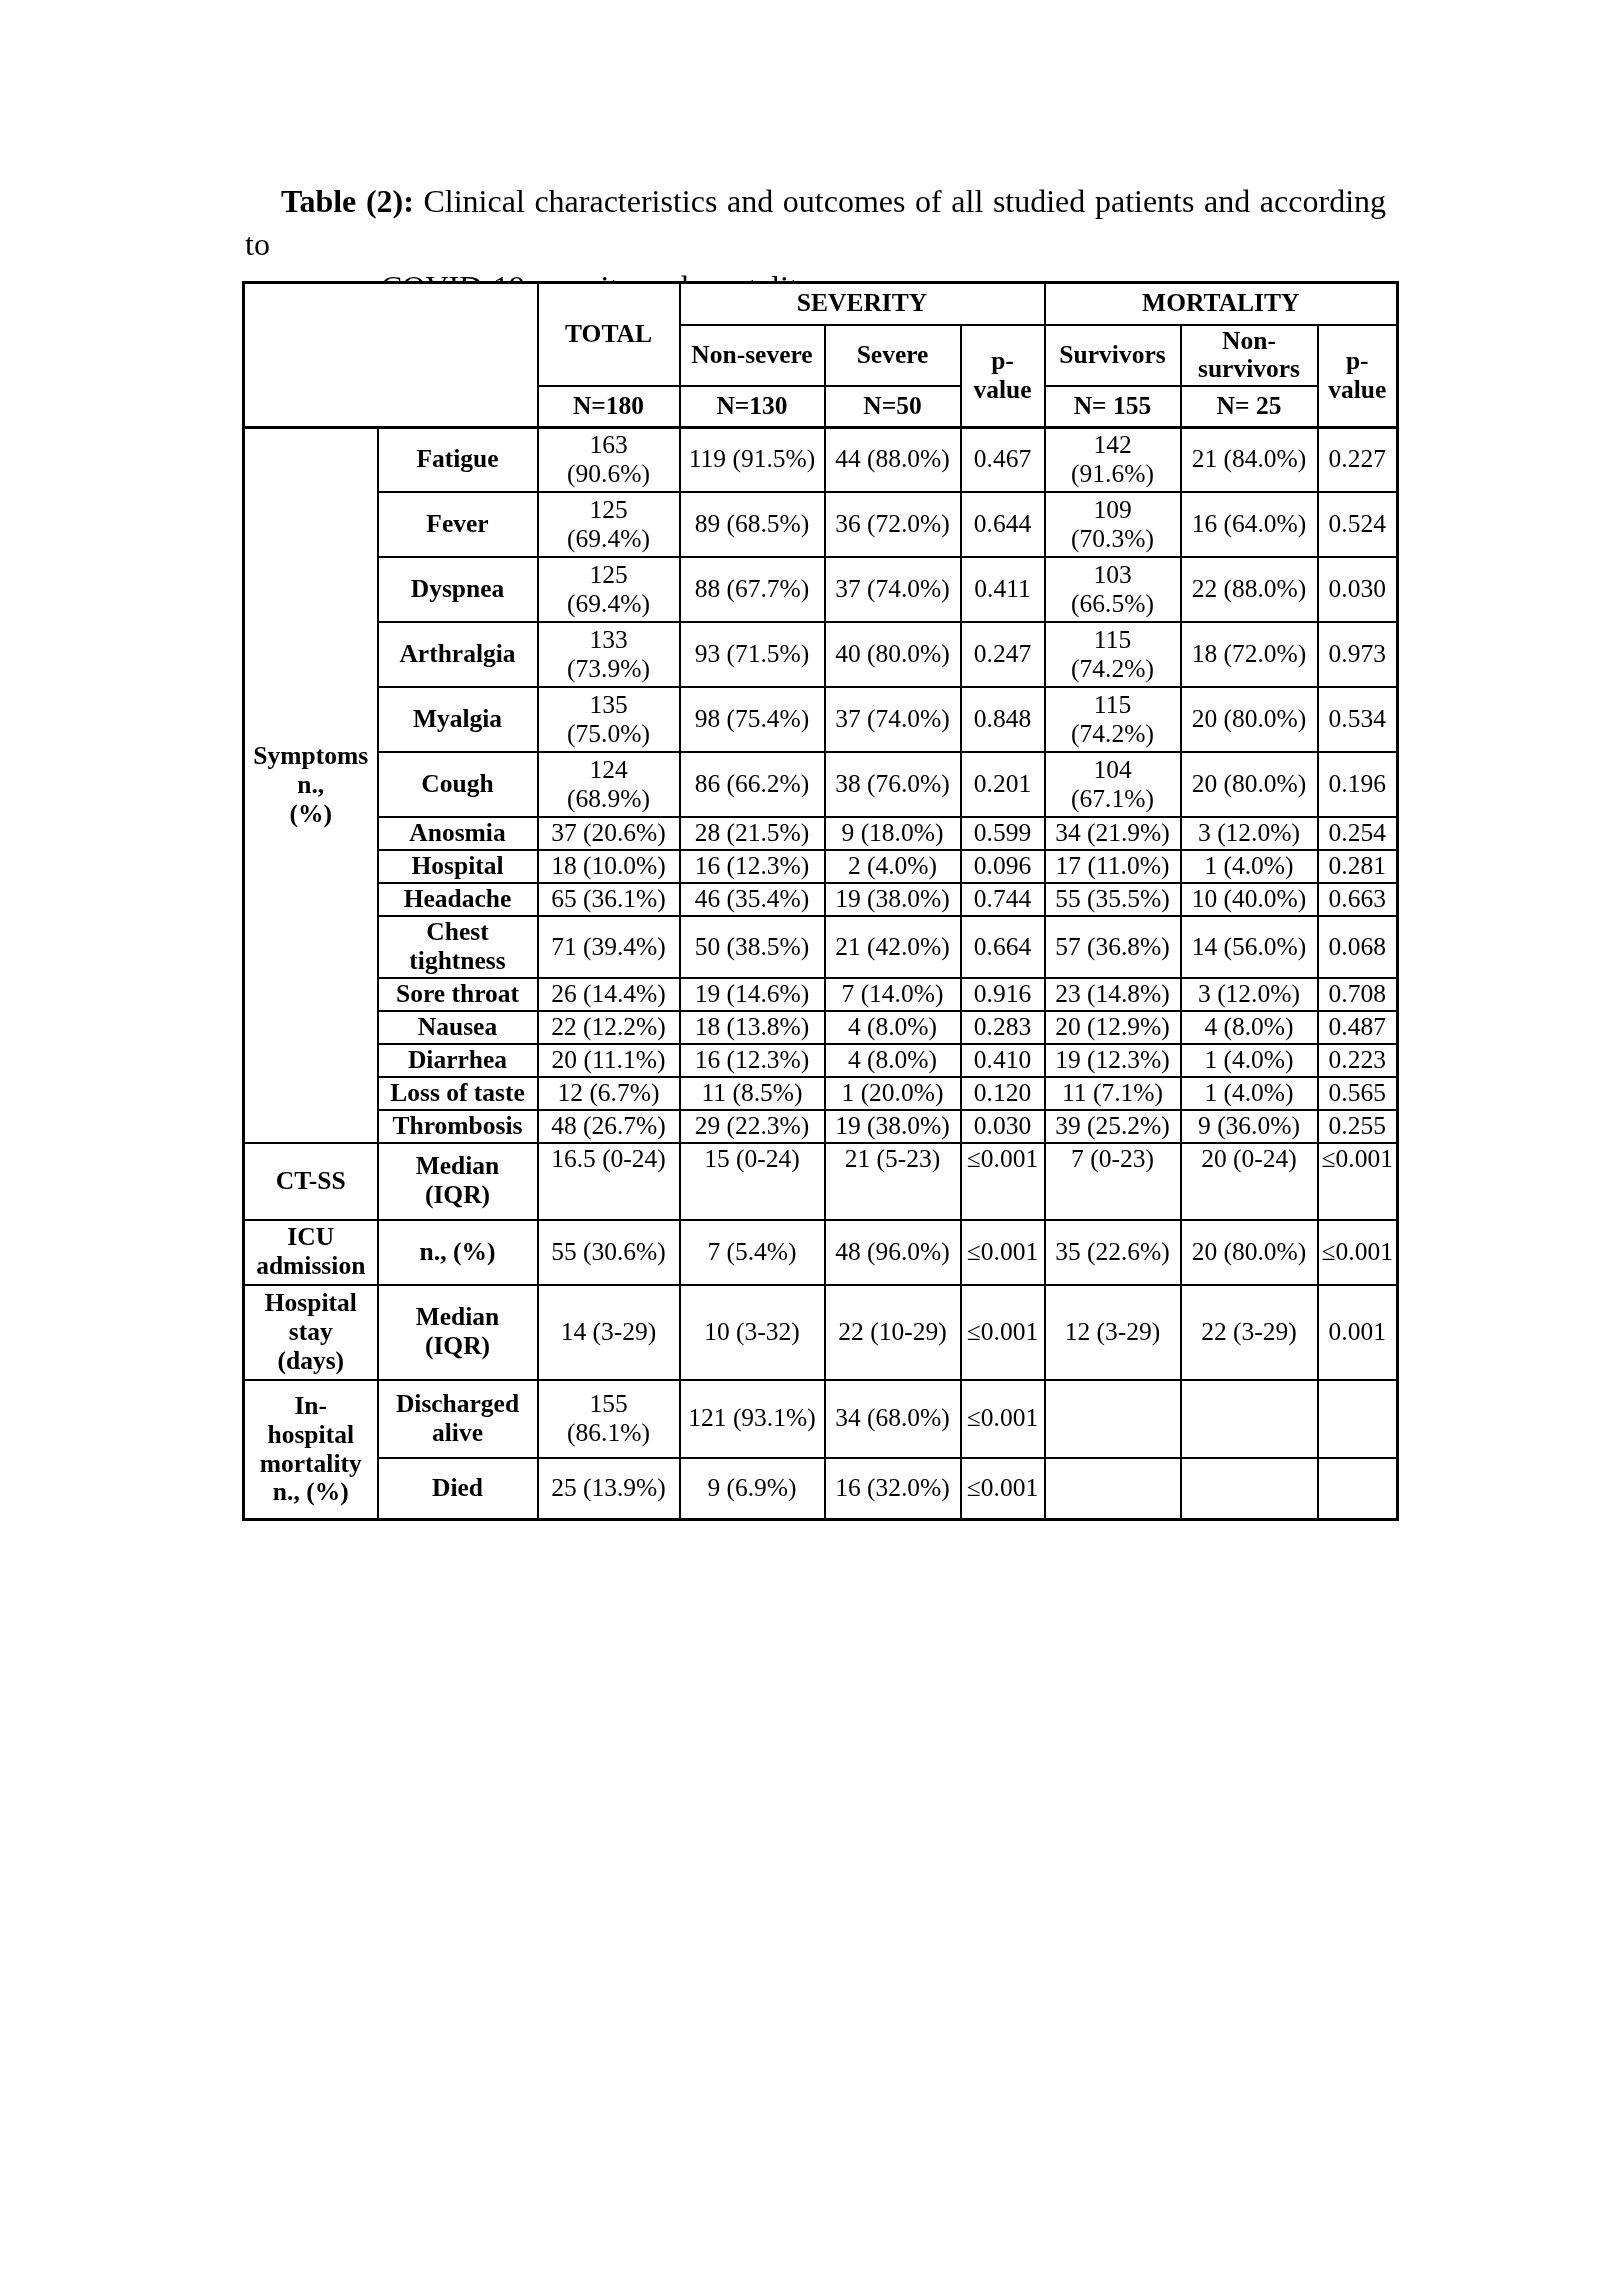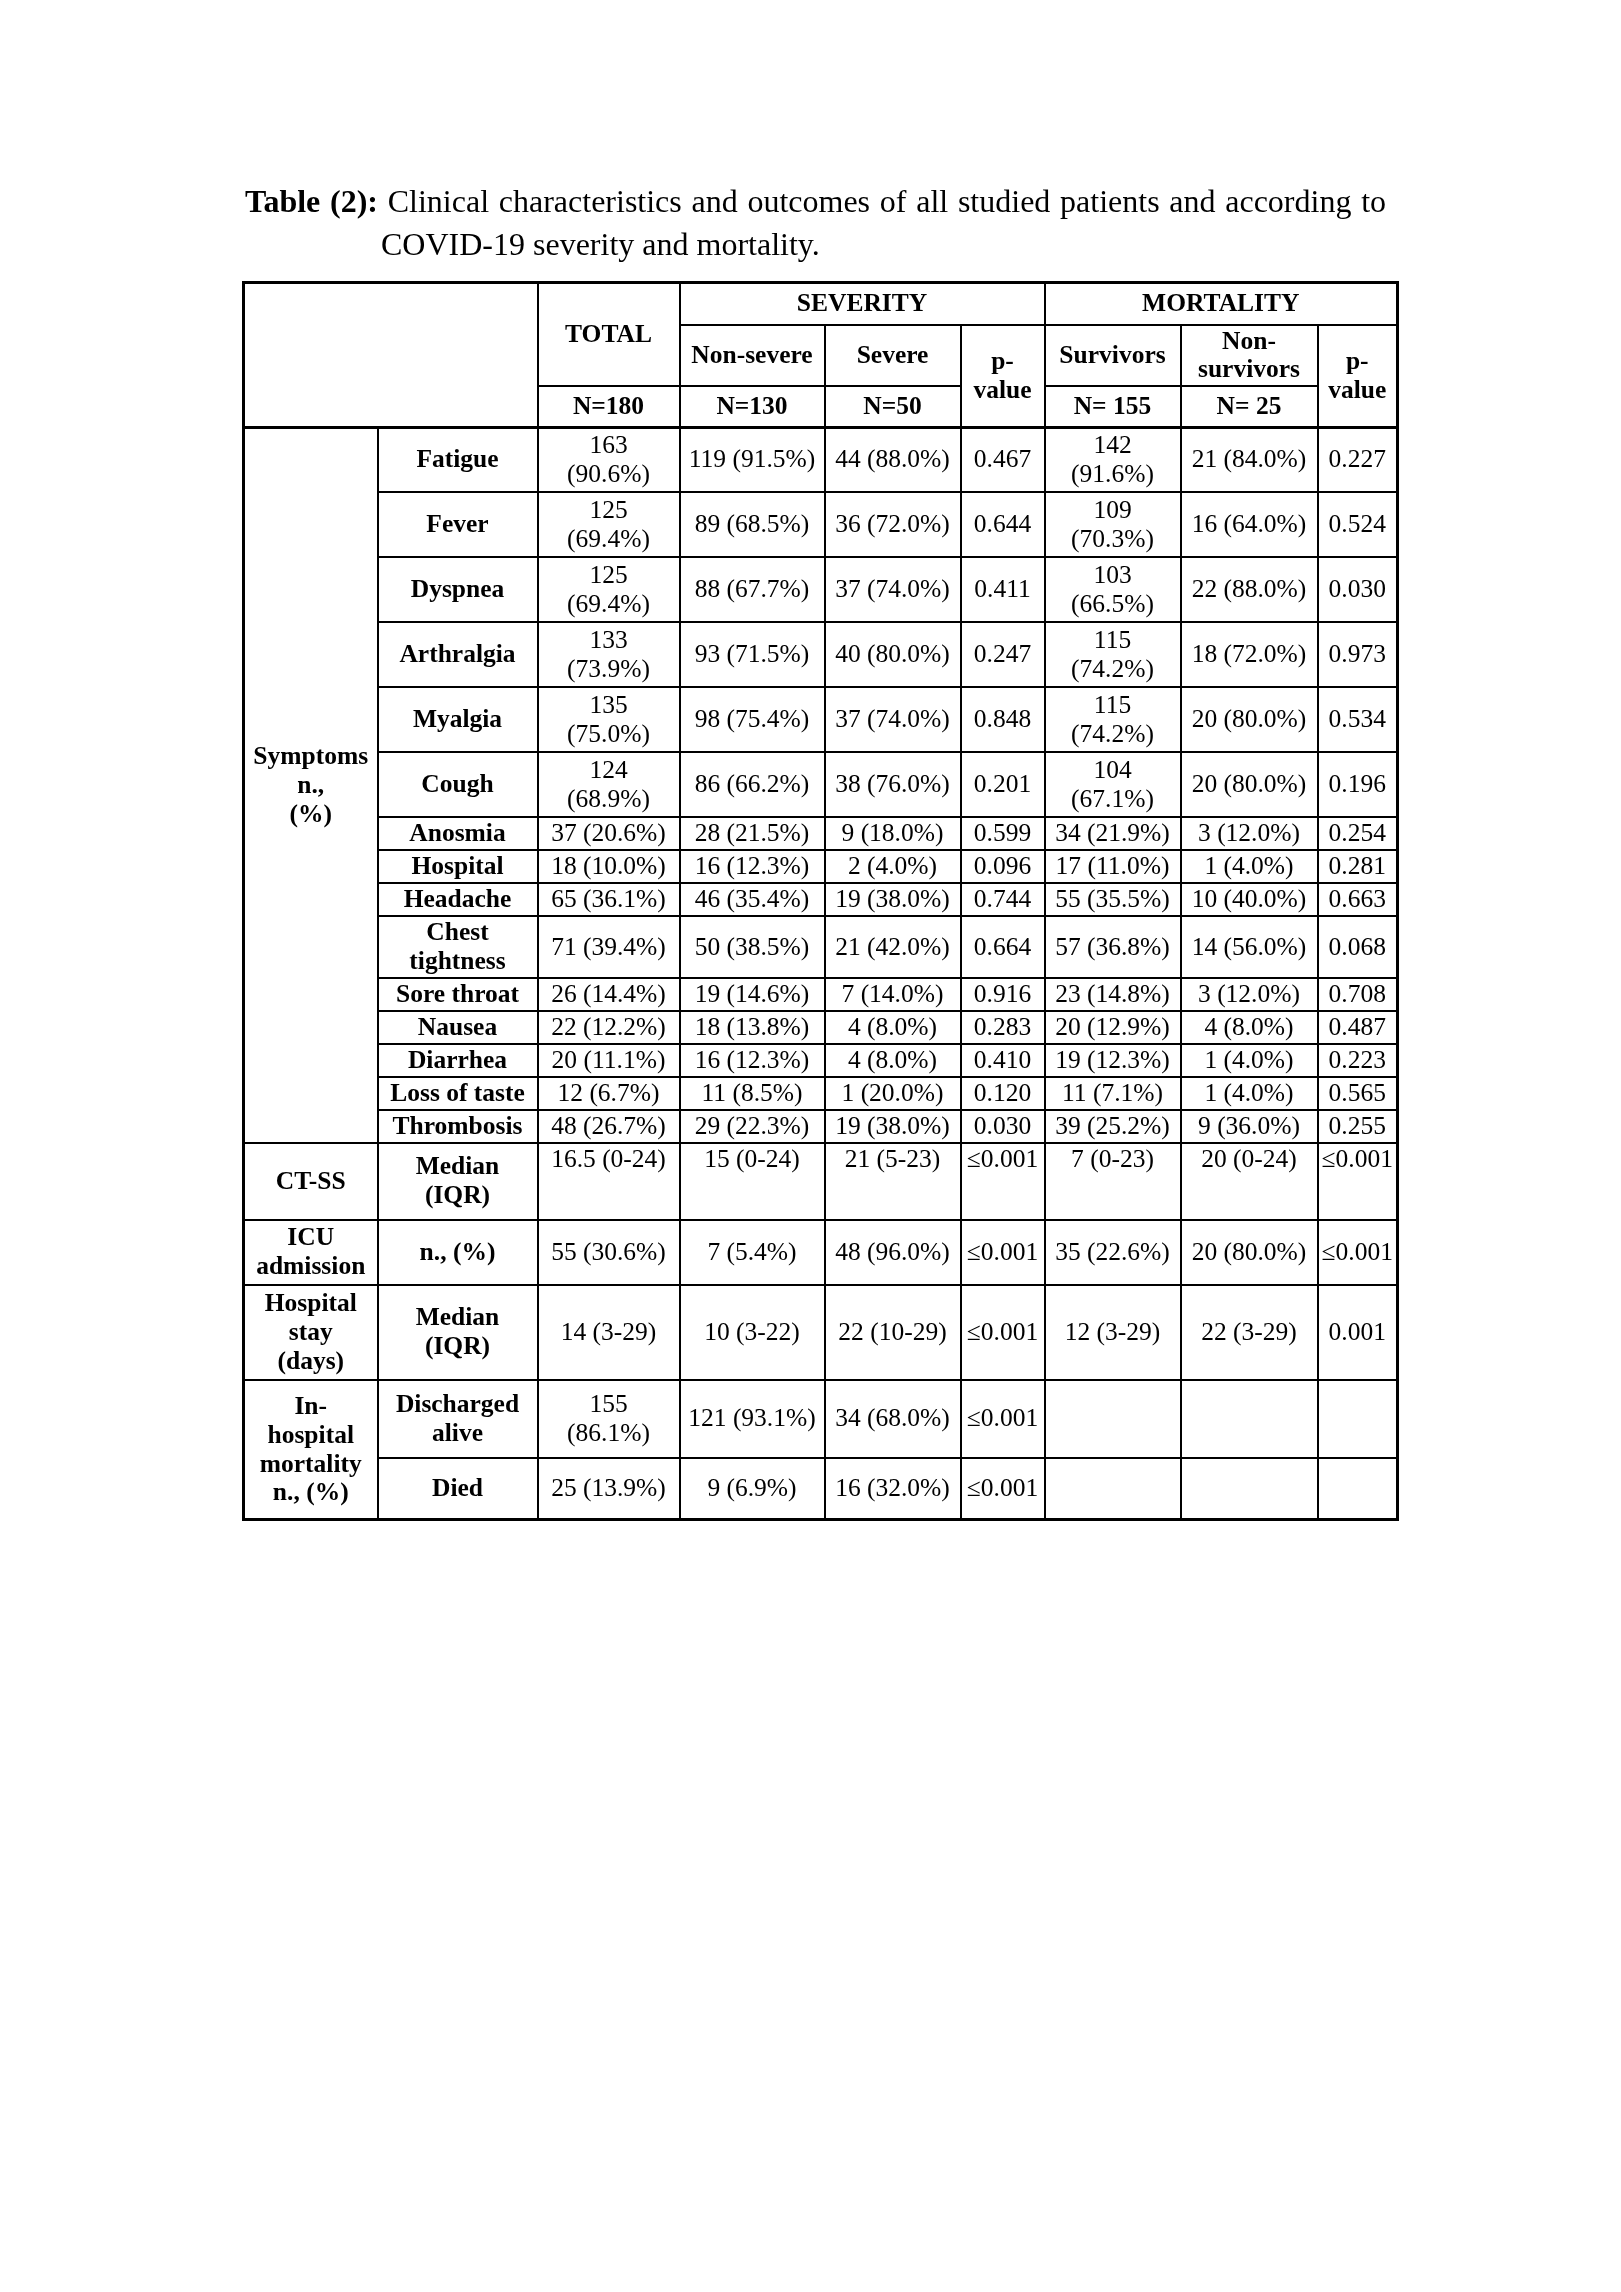--- a/index.html
+++ b/index.html
@@ -2,21 +2,21 @@
 <html><head>
 <meta charset="utf-8">
 <style>
   html,body { margin:0; padding:0; background:#ffffff; }
   body { width:1621px; height:2293px; position:relative; font-family:"Liberation Serif", serif; color:#000; }
 
   .sheet { position:absolute; left:0; top:0; width:1621px; height:2293px; background:#fff; }
 
   .caption { position:absolute; left:245px; top:180px; width:1141px; font-size:32px; line-height:43px; }
   .caption .l1 { display:block; text-align:justify; text-align-last:justify; }
-  .caption .l1 .lbl { font-weight:bold; }
+  .caption .l1 .lbl { font-weight:bold;margin-left:36px; }
   .caption .l2 { display:block; margin-left:136px; }
 
   table.clin { position:absolute; left:242px; top:281px; border-collapse:collapse; table-layout:fixed;
                border:3.9px solid #000; background:#fff; }
   table.clin td { border:2px solid #000; text-align:center; vertical-align:middle;
                   font-size:25.5px; line-height:1.13; padding:1px 2.9px; white-space:pre-line; overflow:hidden; }
   td.b { font-weight:bold; }
   td.gl { border-left-width:2.9px; }           
   tr.bfirst td { border-top-width:3.9px; }     
   tr.sect td { border-top-width:2.9px; }       
@@ -269,21 +269,21 @@
         <td>20 (80.0%)</td>
         <td>≤0.001</td>
       </tr>
       <tr class="h97 sect">
         <td class="b">Hospital
 stay
 (days)</td>
         <td class="b">Median
 (IQR)</td>
         <td>14 (3-29)</td>
-        <td class="gl">10 (3-22)</td>
+        <td class="gl">10 (3-32)</td>
         <td>22 (10-29)</td>
         <td>≤0.001</td>
         <td class="gl">12 (3-29)</td>
         <td>22 (3-29)</td>
         <td>0.001</td>
       </tr>
       <tr class="h67 sect">
         <td class="b" rowspan="2">In-
 hospital
 mortality

